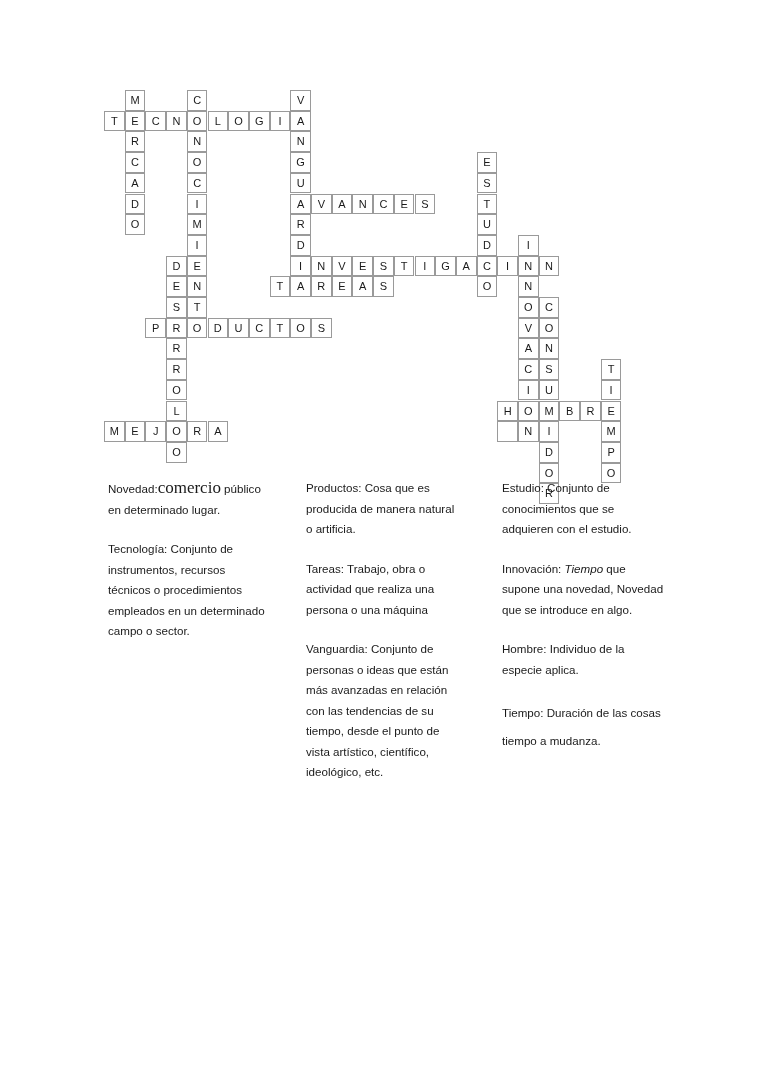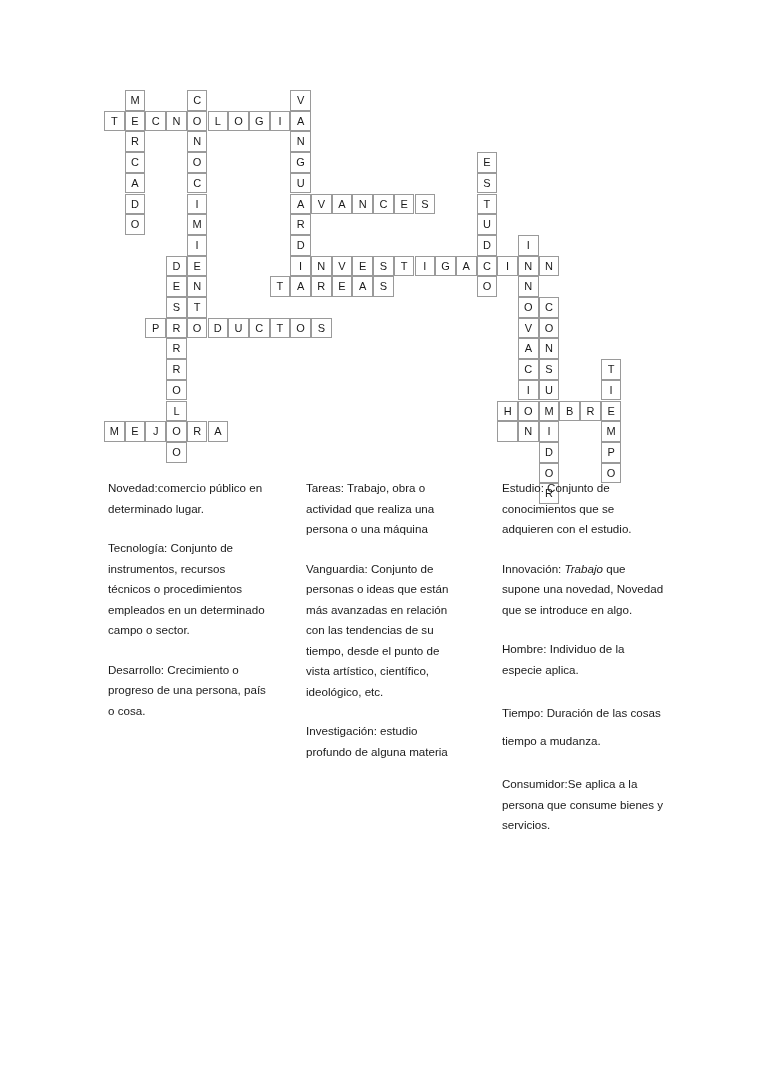--- a/index.html
+++ b/index.html
@@ -46,21 +46,21 @@
     font-size:11.6px;
     line-height:20.5px;
     color:#1a1a1a;
   }
   #col1{left:108px;width:158px;}
   #col2{left:306px;width:152px;}
   #col3{left:502px;width:162px;}
 
   .def{margin:0 0 19px 0;}
   #col1 .def{margin-bottom:19px;}
-  .serif{font-family:"Liberation Serif", serif;font-size:13px;}
+  .serif{font-family:"Liberation Serif", serif;font-size:17px;}
   .ital{font-style:italic;}
   .loose{line-height:28px;}
 </style>
 </head>
 <body>
 
 <div id="page">
 
   <div id="crossword">
       <div class="cell" style="left: 20.7px; top: 0px;">M</div>
@@ -178,29 +178,27 @@
       <div class="cell" style="left: 496.8px; top: 331.2px;">M</div>
       <div class="cell" style="left: 496.8px; top: 351.9px;">P</div>
       <div class="cell" style="left: 496.8px; top: 372.6px;">O</div>
       <div class="cell" style="left: 393.3px; top: 331.2px;"></div>
     </div>
 
   <div id="defs">
     <div class="col" id="col1">
         <p class="def"><span>Novedad:</span><span class="serif">comercio</span><span> público en determinado lugar.</span></p>
         <p class="def"><span>Tecnología: Conjunto de instrumentos, recursos técnicos o procedimientos empleados en un determinado campo o sector.</span></p>
-        <p class="def"><span>Desarrollo: Crecimiento o progreso de una persona, país o cosa.</span></p>
       </div>
     <div class="col" id="col2">
+        <p class="def"><span>Productos: Cosa que es producida de manera natural o artificia.</span></p>
         <p class="def"><span>Tareas: Trabajo, obra o actividad que realiza una persona o una máquina</span></p>
         <p class="def"><span>Vanguardia: Conjunto de personas o ideas que están más avanzadas en relación con las tendencias de su tiempo, desde el punto de vista artístico, científico, ideológico, etc.</span></p>
-        <p class="def"><span>Investigación: estudio profundo de alguna materia</span></p>
       </div>
     <div class="col" id="col3">
         <p class="def"><span>Estudio: Conjunto de conocimientos que se adquieren con el estudio.</span></p>
-        <p class="def"><span>Innovación: </span><span class="ital">Trabajo</span><span> que supone una novedad, Novedad que se introduce en algo.</span></p>
+        <p class="def"><span>Innovación: </span><span class="ital">Tiempo</span><span> que supone una novedad, Novedad que se introduce en algo.</span></p>
         <p class="def"><span>Hombre: Individuo de la especie aplica.</span></p>
         <p class="def loose"><span>Tiempo: Duración de las cosas tiempo a mudanza.</span></p>
-        <p class="def"><span>Consumidor:Se aplica a la persona que consume bienes y servicios.</span></p>
       </div>
   </div>
 
 </div>
 
 </body></html>

